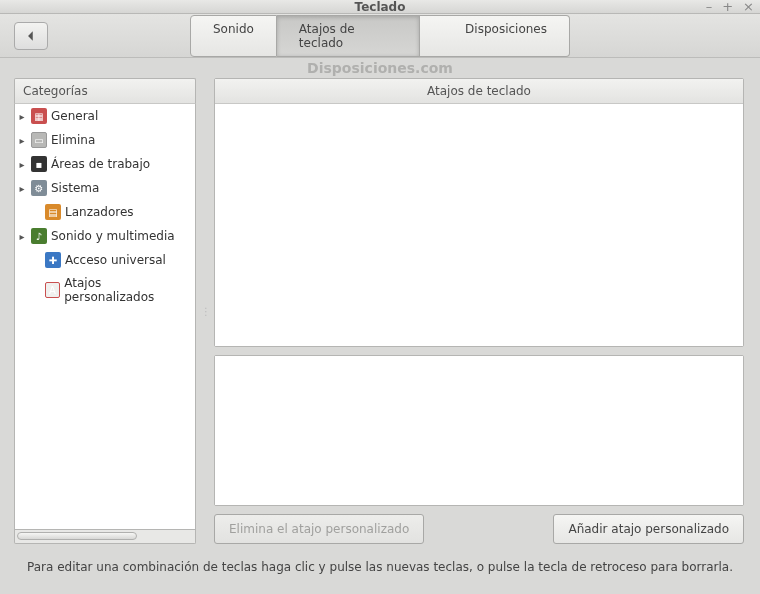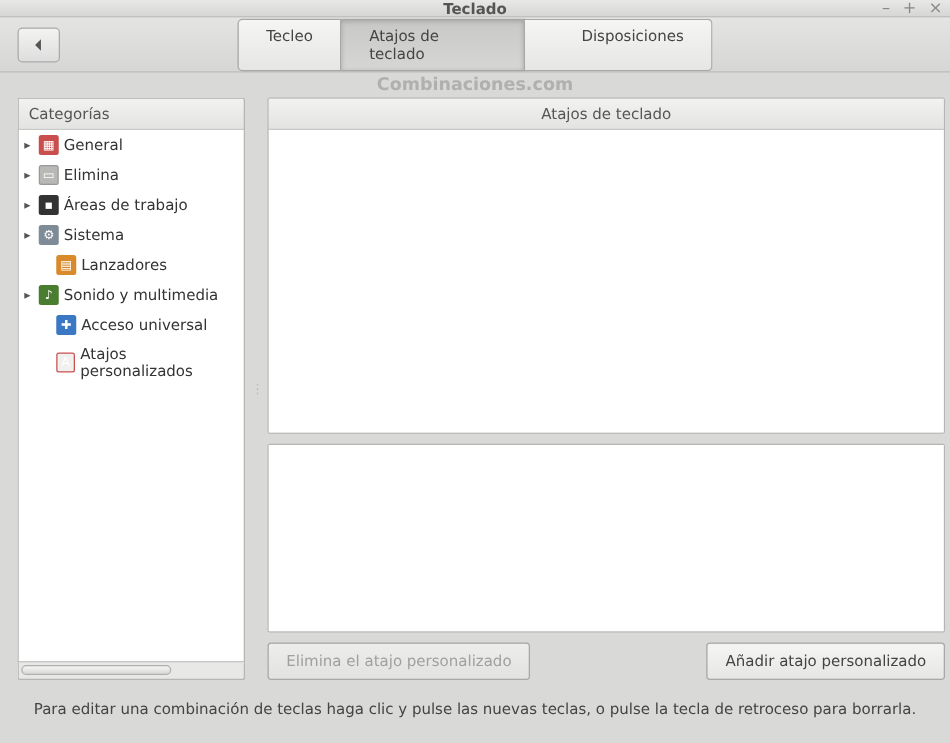--- a/index.html
+++ b/index.html
@@ -15,21 +15,21 @@
 .back-btn svg { width: 14px; height: 14px; }
 .tabs { display: flex; position: absolute; left: 50%; transform: translateX(-50%); }
 .tab { border: 1px solid #a8a8a6; background: linear-gradient(#f5f5f3,#e6e6e4); padding: 6px 22px; cursor: pointer; color: #444; }
 .tab + .tab { border-left: none; }
 .tab:first-child { border-radius: 4px 0 0 4px; }
 .tab:last-child { border-radius: 0 4px 4px 0; padding-left: 45px; }
 .tab.active { background: linear-gradient(#c8c8c6,#d6d6d4); box-shadow: inset 0 1px 4px rgba(0,0,0,0.2); }
 
 .watermark { text-align:center; color:#b0b0ae; font-size:14px; margin-top:2px; height:18px; font-weight:bold;}
 
-.content { display:flex; padding: 0 4px 8px 14px; gap: 6px; height: 474px; }
+.content { display:flex; padding: 0 16px 8px 14px; gap: 6px; height: 474px; }
 .sidebar { width: 182px; display:flex; flex-direction:column; }
 .sidebar-header { border:1px solid #b5b5b3; border-bottom: 1px solid #c8c8c6; background: linear-gradient(#f2f2f0,#e3e3e1); padding: 5px 8px; color:#555; border-radius: 2px 2px 0 0;}
 .sidebar-list { flex:1; background:#fff; border:1px solid #b5b5b3; border-top:none; overflow:auto; }
 .sidebar-list .item { display:flex; align-items:center; gap:4px; padding: 4px 4px 4px 2px; cursor:pointer; color:#333;}
 .sidebar-list .item .expand { width:10px; display:inline-block; text-align:center; color:#555; font-size:10px;}
 .sidebar-list .item .icon { width:16px; height:16px; display:inline-flex; align-items:center; justify-content:center; border-radius:2px; font-size:10px; color:#fff;}
 .sidebar-list .item.indent { padding-left: 16px; }
 .sidebar-scroll { height:14px; border:1px solid #b5b5b3; border-top:none; background:#e8e8e6; border-radius:0 0 2px 2px; position:relative;}
 .sidebar-scroll .thumb { position:absolute; left:2px; top:2px; height:8px; width: 120px; background:linear-gradient(#f6f6f4,#d8d8d6); border:1px solid #b0b0ae; border-radius:4px;}
 
@@ -61,27 +61,27 @@
   </div>
 </div>
 
 <div class="toolbar">
   <div class="back-btn">
     <svg viewBox="0 0 24 24">
         <path fill="#555" d="M15 4l-8 8 8 8v-5h0v-6h0z"></path>
       </svg>
   </div>
   <div class="tabs" id="tabs">
-      <div class="tab">Tecleo</div>
+      <div class="tab">Sonido</div>
       <div class="tab active">Atajos de teclado</div>
       <div class="tab">Disposiciones</div>
     </div>
 </div>
 
-<div class="watermark">Combinaciones.com</div>
+<div class="watermark">Disposiciones.com</div>
 
 <div class="content">
   <div class="sidebar">
     <div class="sidebar-header">Categorías</div>
     <div class="sidebar-list" id="sidebar-list">
         <div class="item">
           <span class="expand">▸</span>
           <span class="icon ic-red">▦</span>
           <span>General</span>
         </div>

